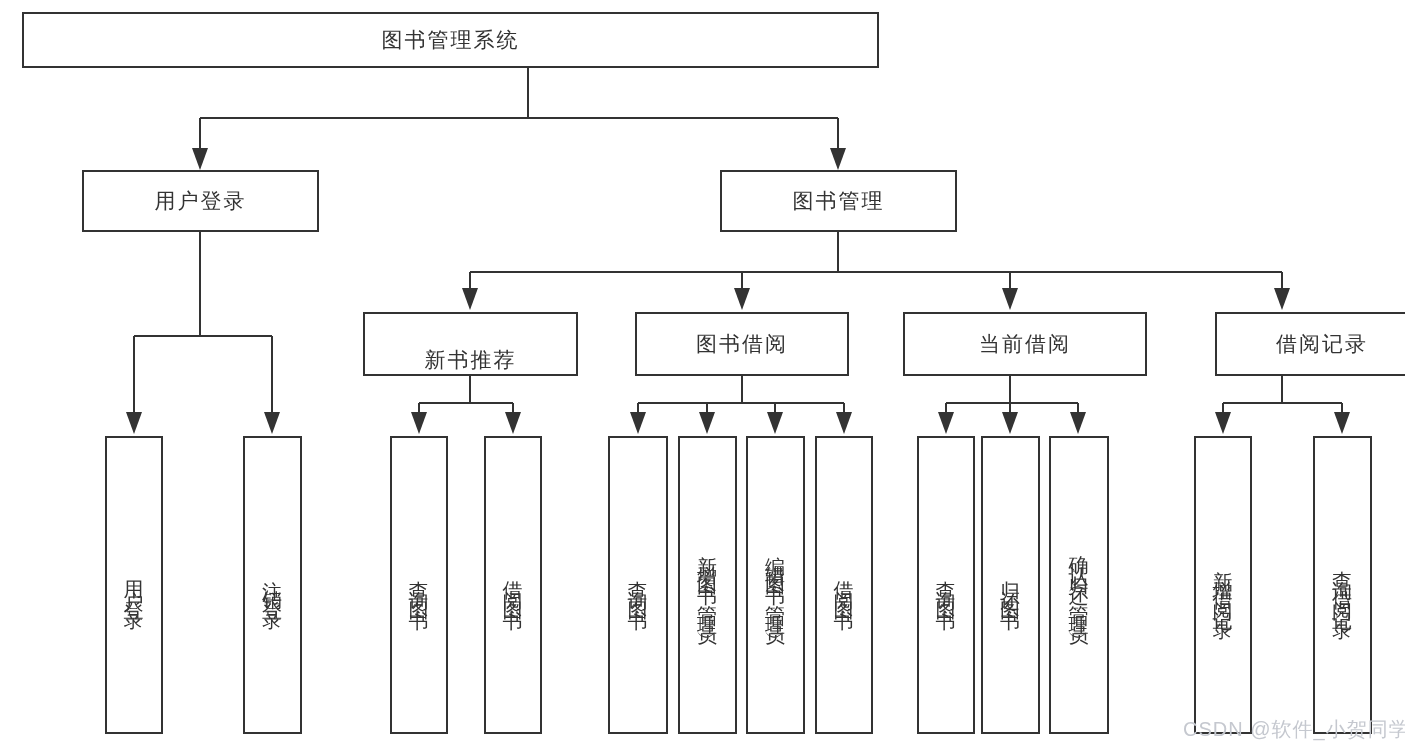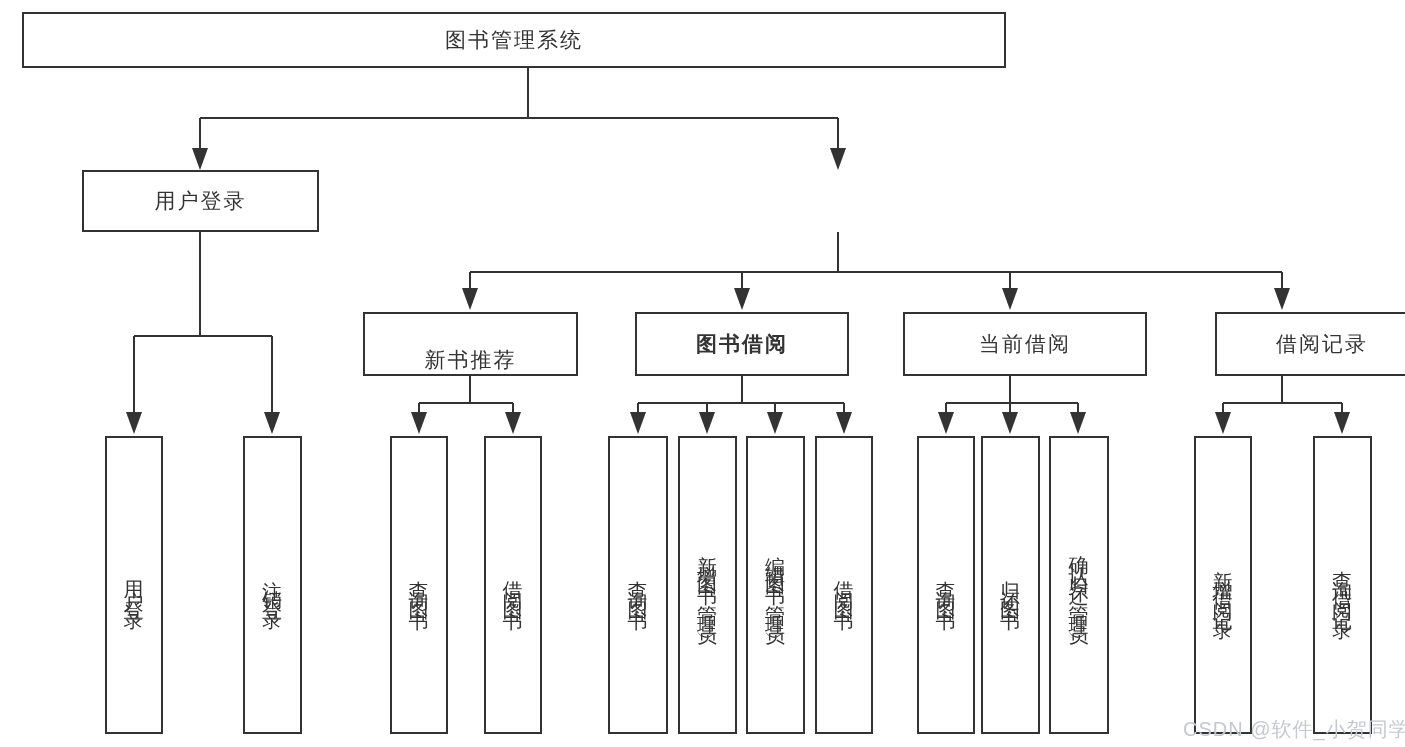--- a/index.html
+++ b/index.html
@@ -58,25 +58,25 @@
     position: absolute;
     left: 1183px;
     top: 716px;
     z-index: 5;
     font-size: 20px;
     color: #c5c8cf;
     letter-spacing: 1px;
     white-space: nowrap;
   }
   
-  #node-root              { left: 22px;   top: 12px;  width: 984px; height: 56px; }
+  #node-root              { left: 22px;   top: 12px;  width: 857px; height: 56px; }
   #node-user-login        { left: 82px;   top: 170px; width: 237px;  height: 62px; }
   #node-book-management   { left: 720px;  top: 170px; width: 237px;  height: 62px; }
   #node-new-book-recommend{ left: 363px;  top: 312px; width: 215px;  height: 64px; align-items: flex-end; }
-  #node-book-borrowing    { left: 635px;  top: 312px; width: 214px;  height: 64px; font-weight: bold; }
+  #node-book-borrowing    { left: 635px;  top: 312px; width: 214px;  height: 64px; }
   #node-current-borrowing { left: 903px;  top: 312px; width: 244px;  height: 64px; }
   #node-borrowing-records { left: 1175px; top: 312px; width: 214px;  height: 64px; margin-left: 40px; }
   #leaf-user-login          { left: 105px;  width: 58px; }
   #leaf-logout              { left: 243px;  width: 59px; }
   #leaf-rec-query-books     { left: 390px;  width: 58px; }
   #leaf-rec-borrow-books    { left: 484px;  width: 58px; }
   #leaf-bb-query-books      { left: 608px;  width: 60px; }
   #leaf-bb-add-book         { left: 678px;  width: 59px; }
   #leaf-bb-edit-book        { left: 746px;  width: 59px; }
   #leaf-bb-borrow-books     { left: 815px;  width: 58px; }
@@ -134,20 +134,23 @@
     </g>
   </svg>
 
   <div id="node-root" class="hbox">
     <span class="lbl">图书管理系统</span>
   </div>
 
   <div id="node-user-login" class="hbox">
     <span class="lbl">用户登录</span>
   </div>
+  <div id="node-book-management" class="hbox">
+    <span class="lbl">图书管理</span>
+  </div>
 
   <div id="node-new-book-recommend" class="hbox">
     <span class="lbl">新书推荐</span>
   </div>
   <div id="node-book-borrowing" class="hbox">
     <span class="lbl">图书借阅</span>
   </div>
   <div id="node-current-borrowing" class="hbox">
     <span class="lbl">当前借阅</span>
   </div>

